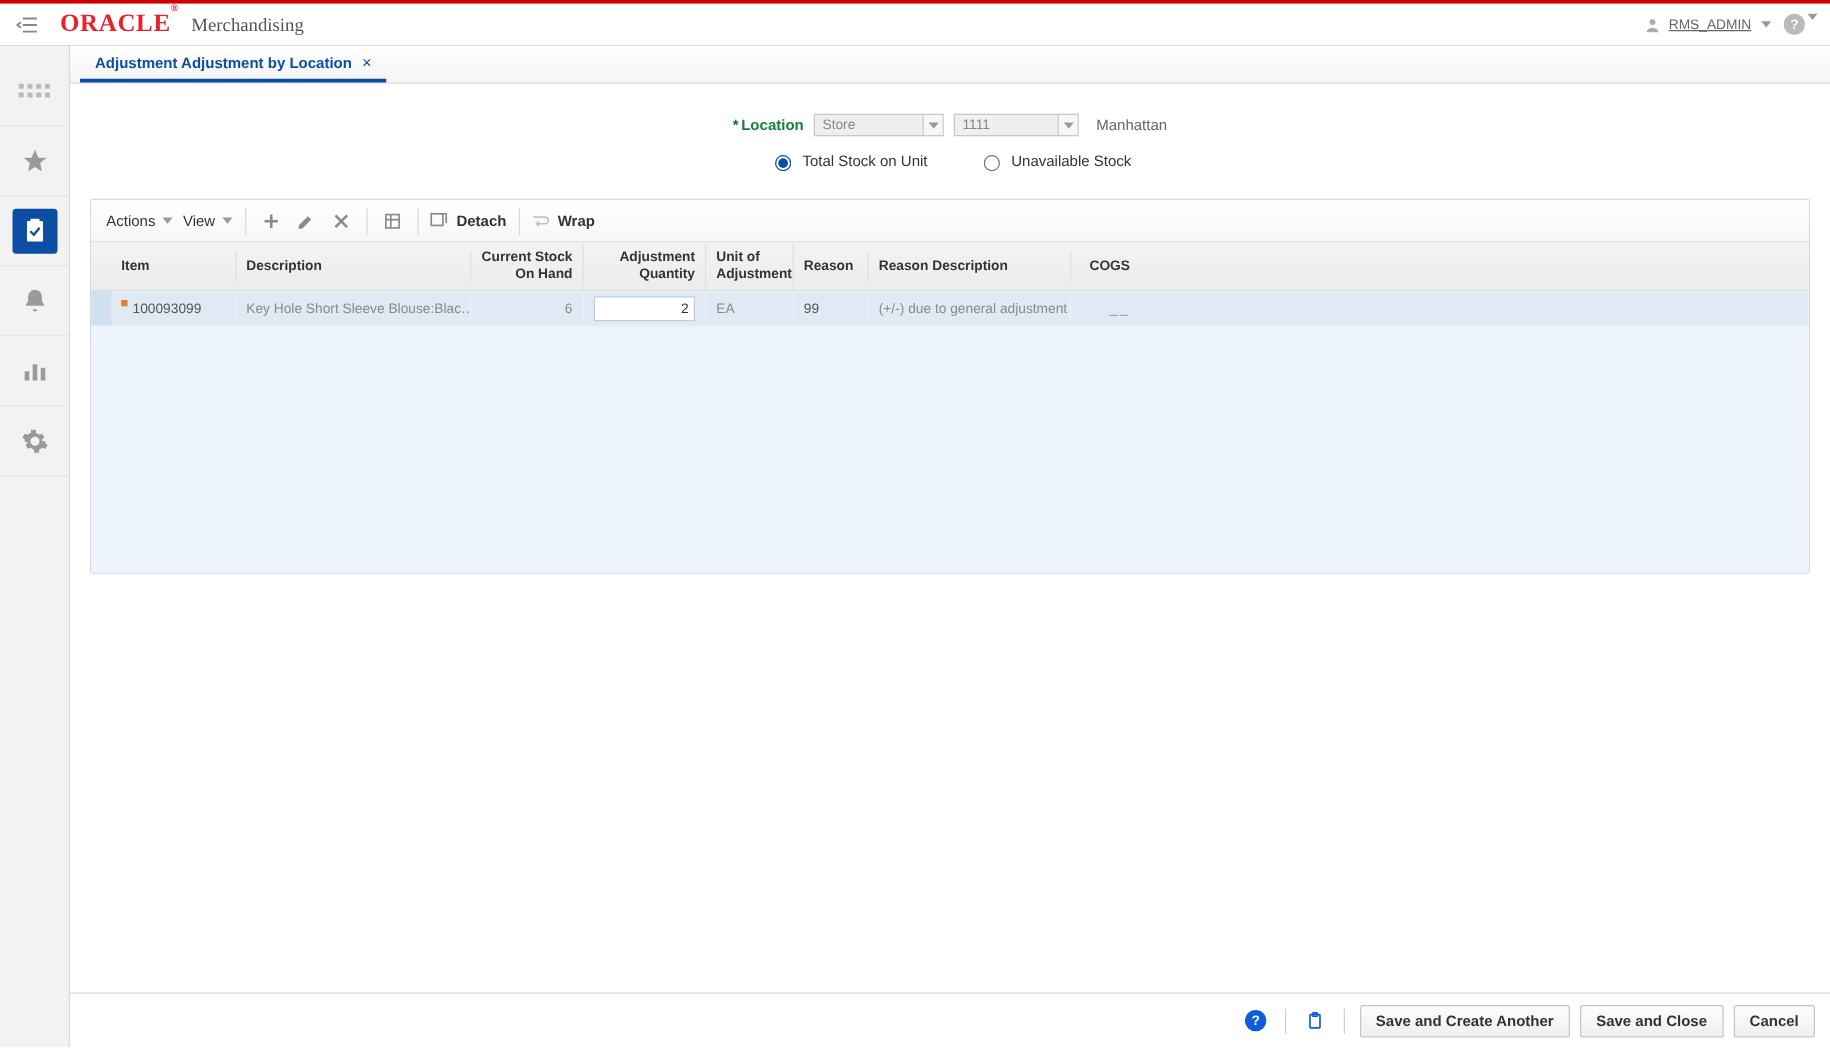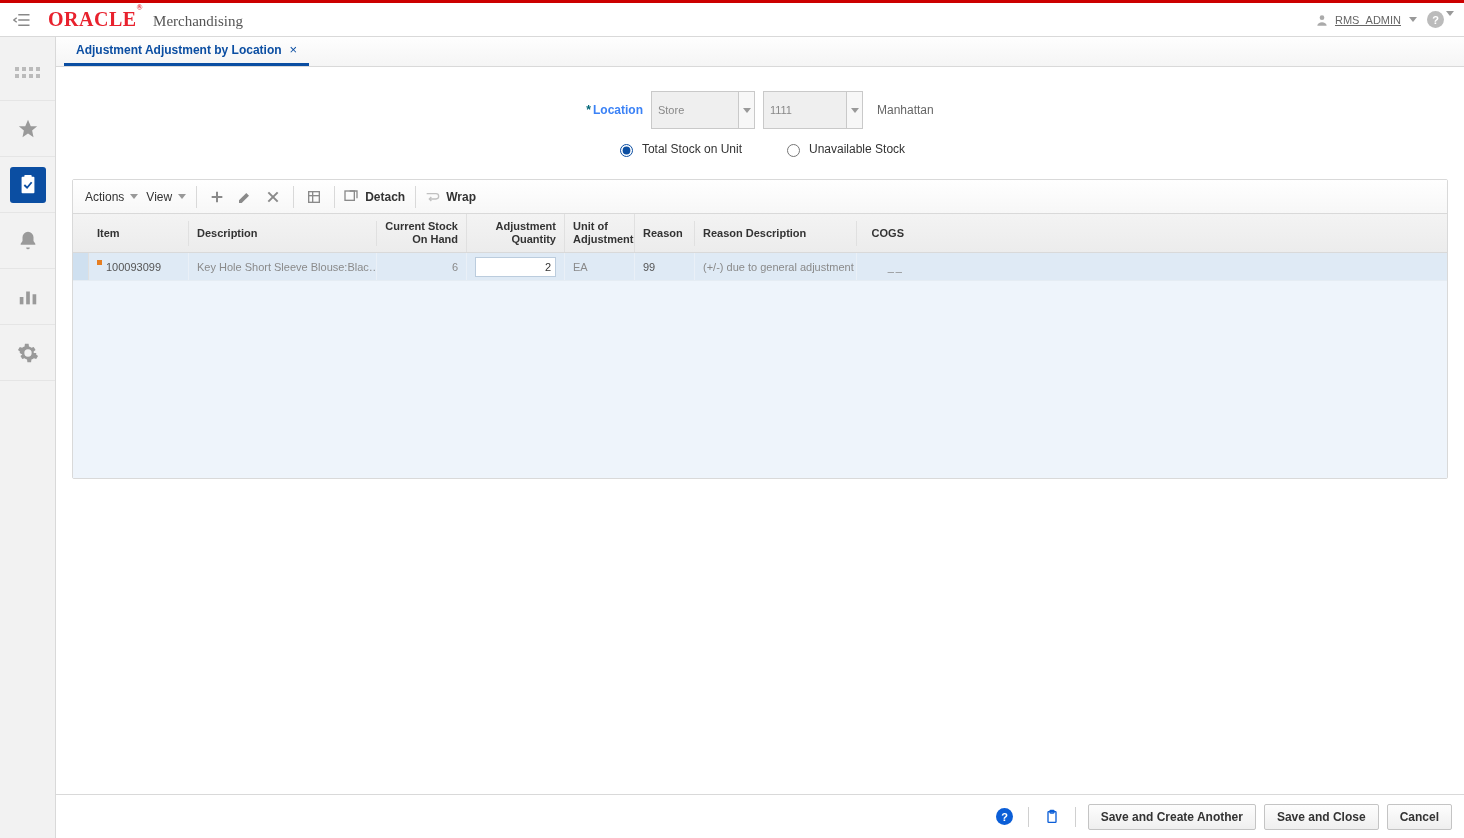--- a/index.html
+++ b/index.html
@@ -29,22 +29,22 @@
   .rail-dots span { width:4px; height:4px; background:#bbb; }
 
   .main { flex:1; display:flex; flex-direction:column; background:#f8f8f8; min-width:0; }
   .tabstrip { height:30px; background:linear-gradient(#fefefe,#f5f5f5); border-bottom:1px solid #d9d9d9; display:flex; align-items:flex-end; padding-left:8px; }
   .tab { padding:6px 12px 6px 12px; font-size:12px; color:#0b4ea2; font-weight:bold; border-bottom:3px solid #0b4ea2; display:flex; align-items:center; gap:8px; }
   .tab-close { color:#0b4ea2; font-weight:normal; font-size:13px; cursor:pointer; }
 
   .content { flex:1; background:#fff; padding:24px 16px 0 16px; display:flex; flex-direction:column; min-height:0;}
   .filter-row { display:flex; justify-content:center; align-items:center; gap:8px; margin-bottom:12px;}
   .req-star { color:#067; font-weight:bold; margin-right:2px; }
-  .lbl { font-weight:bold; font-size:12px; color:#3b82f6; }
-  .select-like { height:38px; border:1px solid #c9c9c9; background:#efefef; display:inline-flex; align-items:center; padding:0 6px; color:#888; font-size:11px; position:relative; }
+  .lbl { font-weight:bold; font-size:12px; color:#15803d; }
+  .select-like { height:18px; border:1px solid #c9c9c9; background:#efefef; display:inline-flex; align-items:center; padding:0 6px; color:#888; font-size:11px; position:relative; }
   .select-like .dd { position:absolute; right:0; top:0; bottom:0; width:16px; border-left:1px solid #c9c9c9; display:flex; align-items:center; justify-content:center; background:#f7f7f7;}
   .loc-name { color:#666; font-size:12px; margin-left:6px;}
   .radio-row { display:flex; justify-content:center; align-items:center; gap:40px; margin-bottom:22px; color:#333;}
   .radio-row label { display:flex; align-items:center; gap:6px; font-size:12px; color:#333;}
   .radio-row input { accent-color:#0b4ea2; }
 
   .table-panel { border:1px solid #d9d9d9; border-radius:2px; flex:0 0 300px; display:flex; flex-direction:column; background:#fff; margin-bottom:4px;}
   .toolbar { height:34px; border-bottom:1px solid #d9d9d9; display:flex; align-items:center; padding:0 8px; gap:0; background:linear-gradient(#ffffff,#f7f7f7);}
   .tb-group { display:flex; align-items:center; height:100%; }
   .tb-sep { width:1px; height:22px; background:#d9d9d9; margin:0 6px; }

